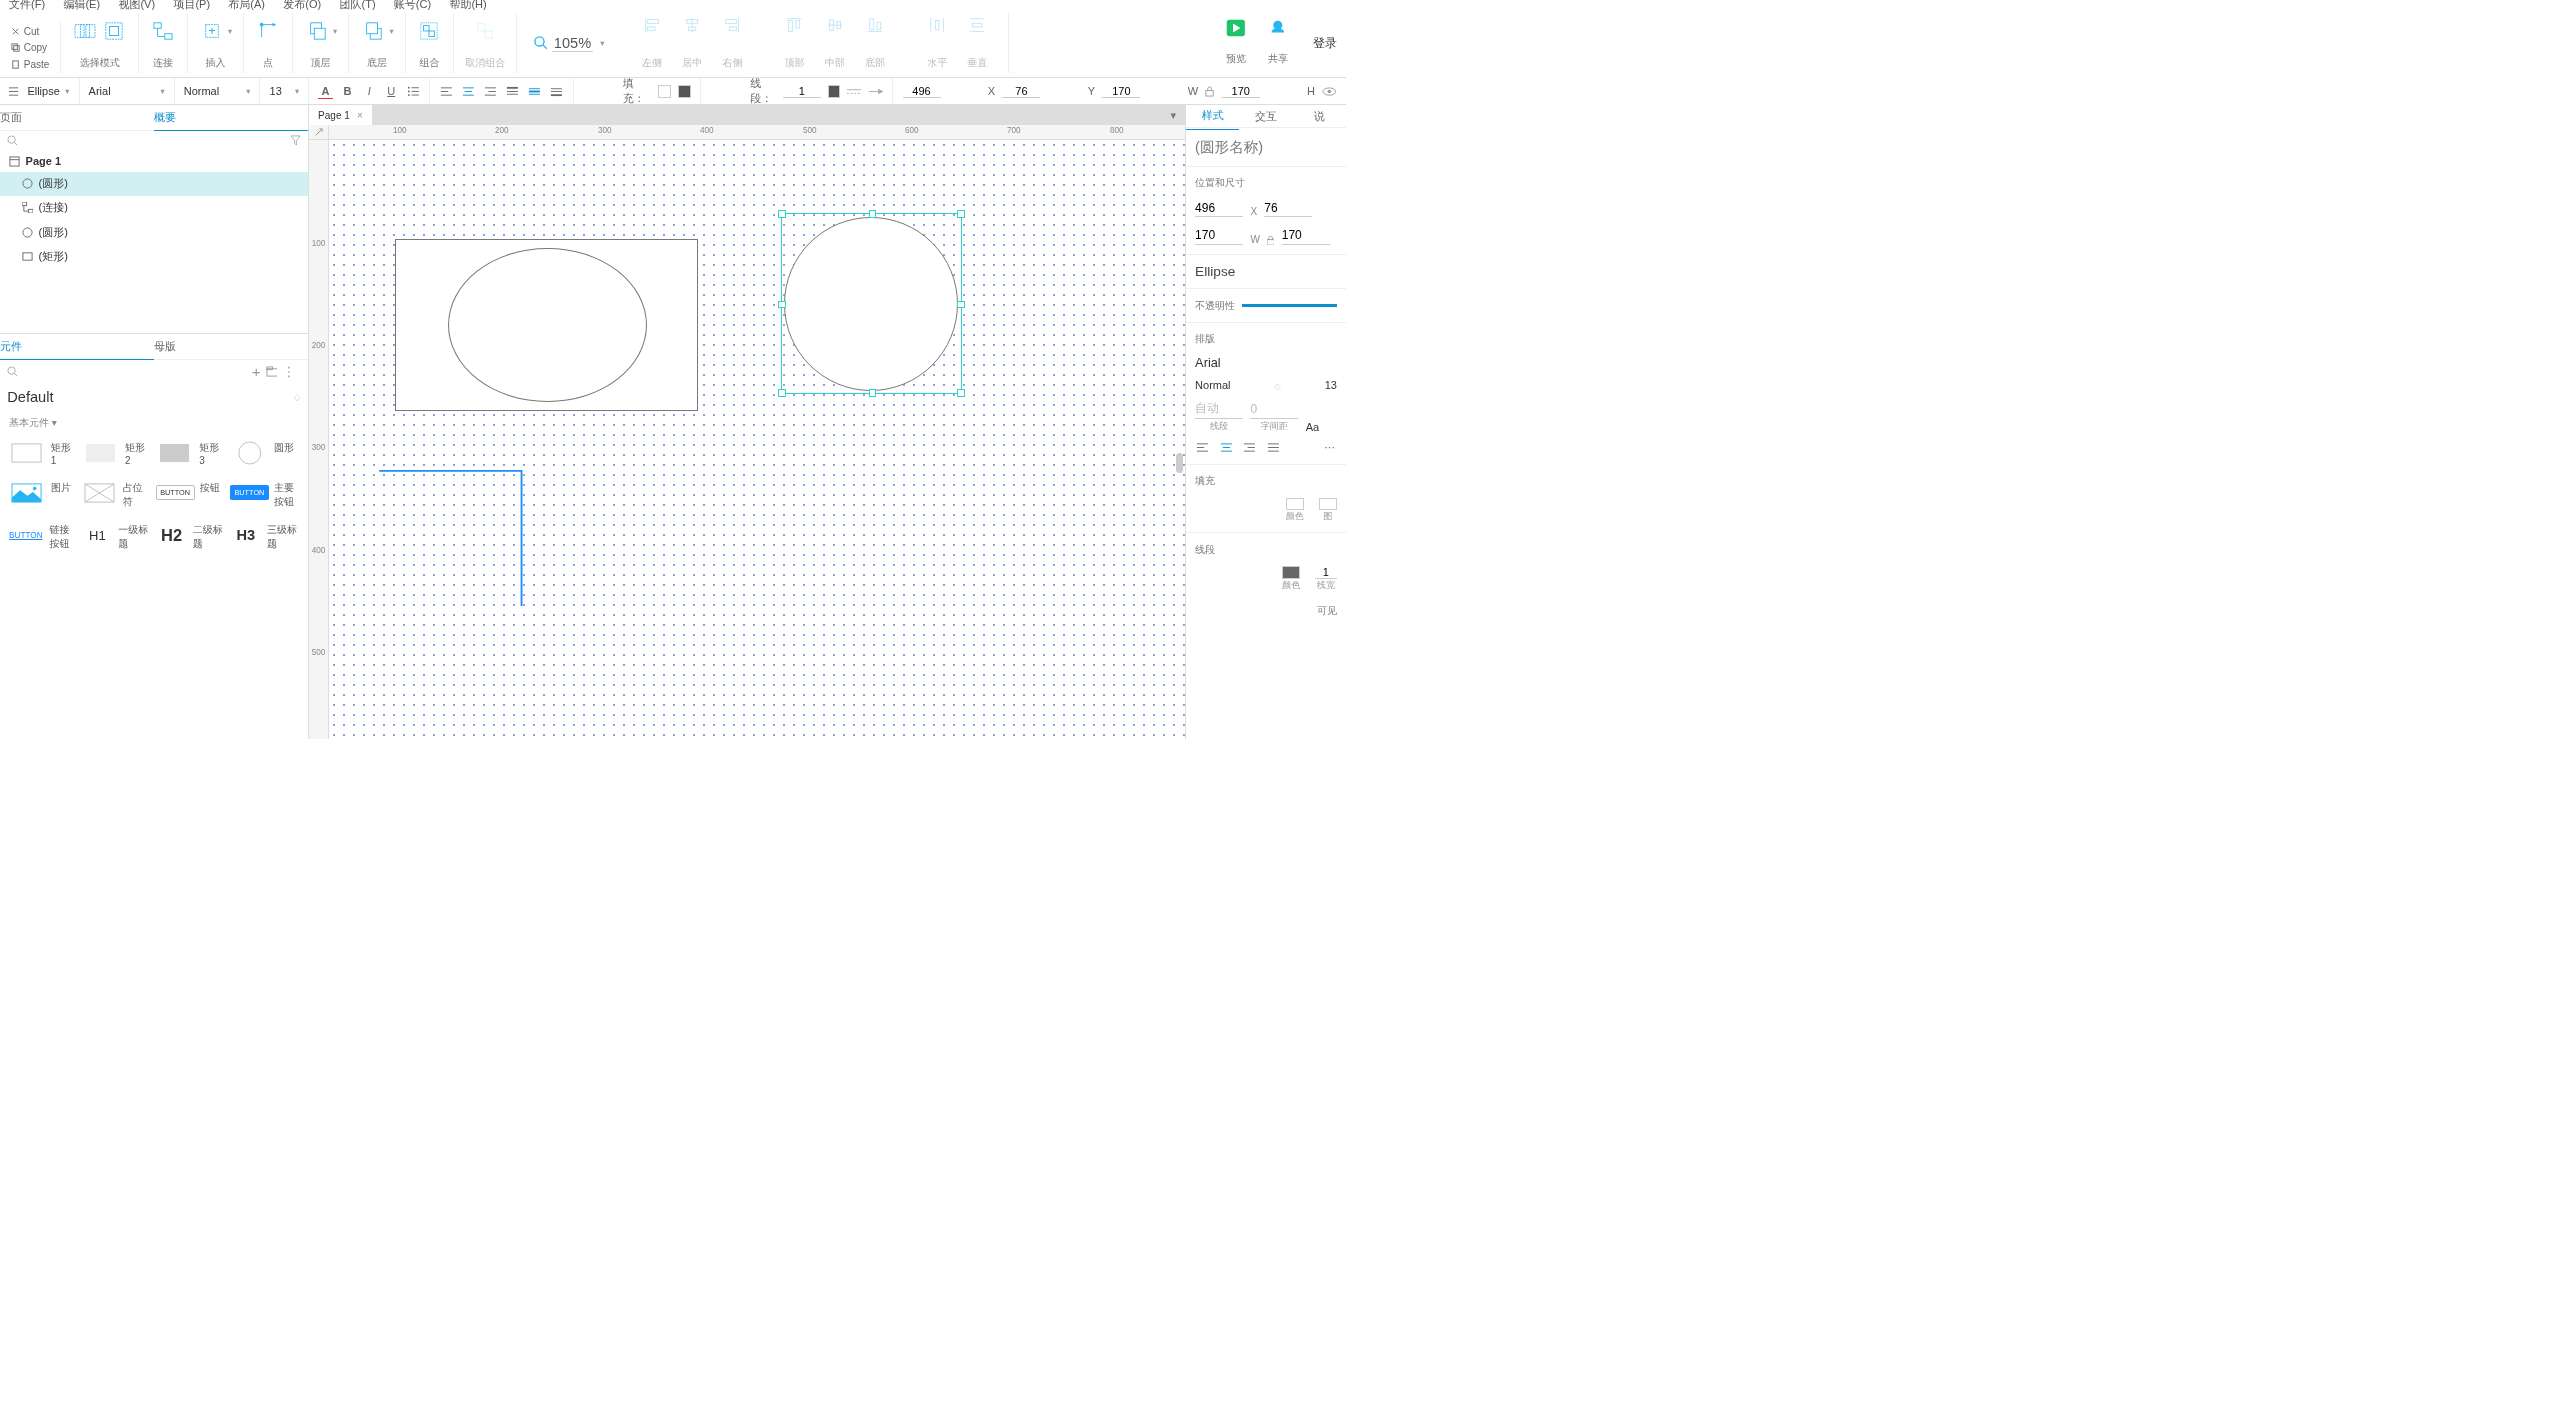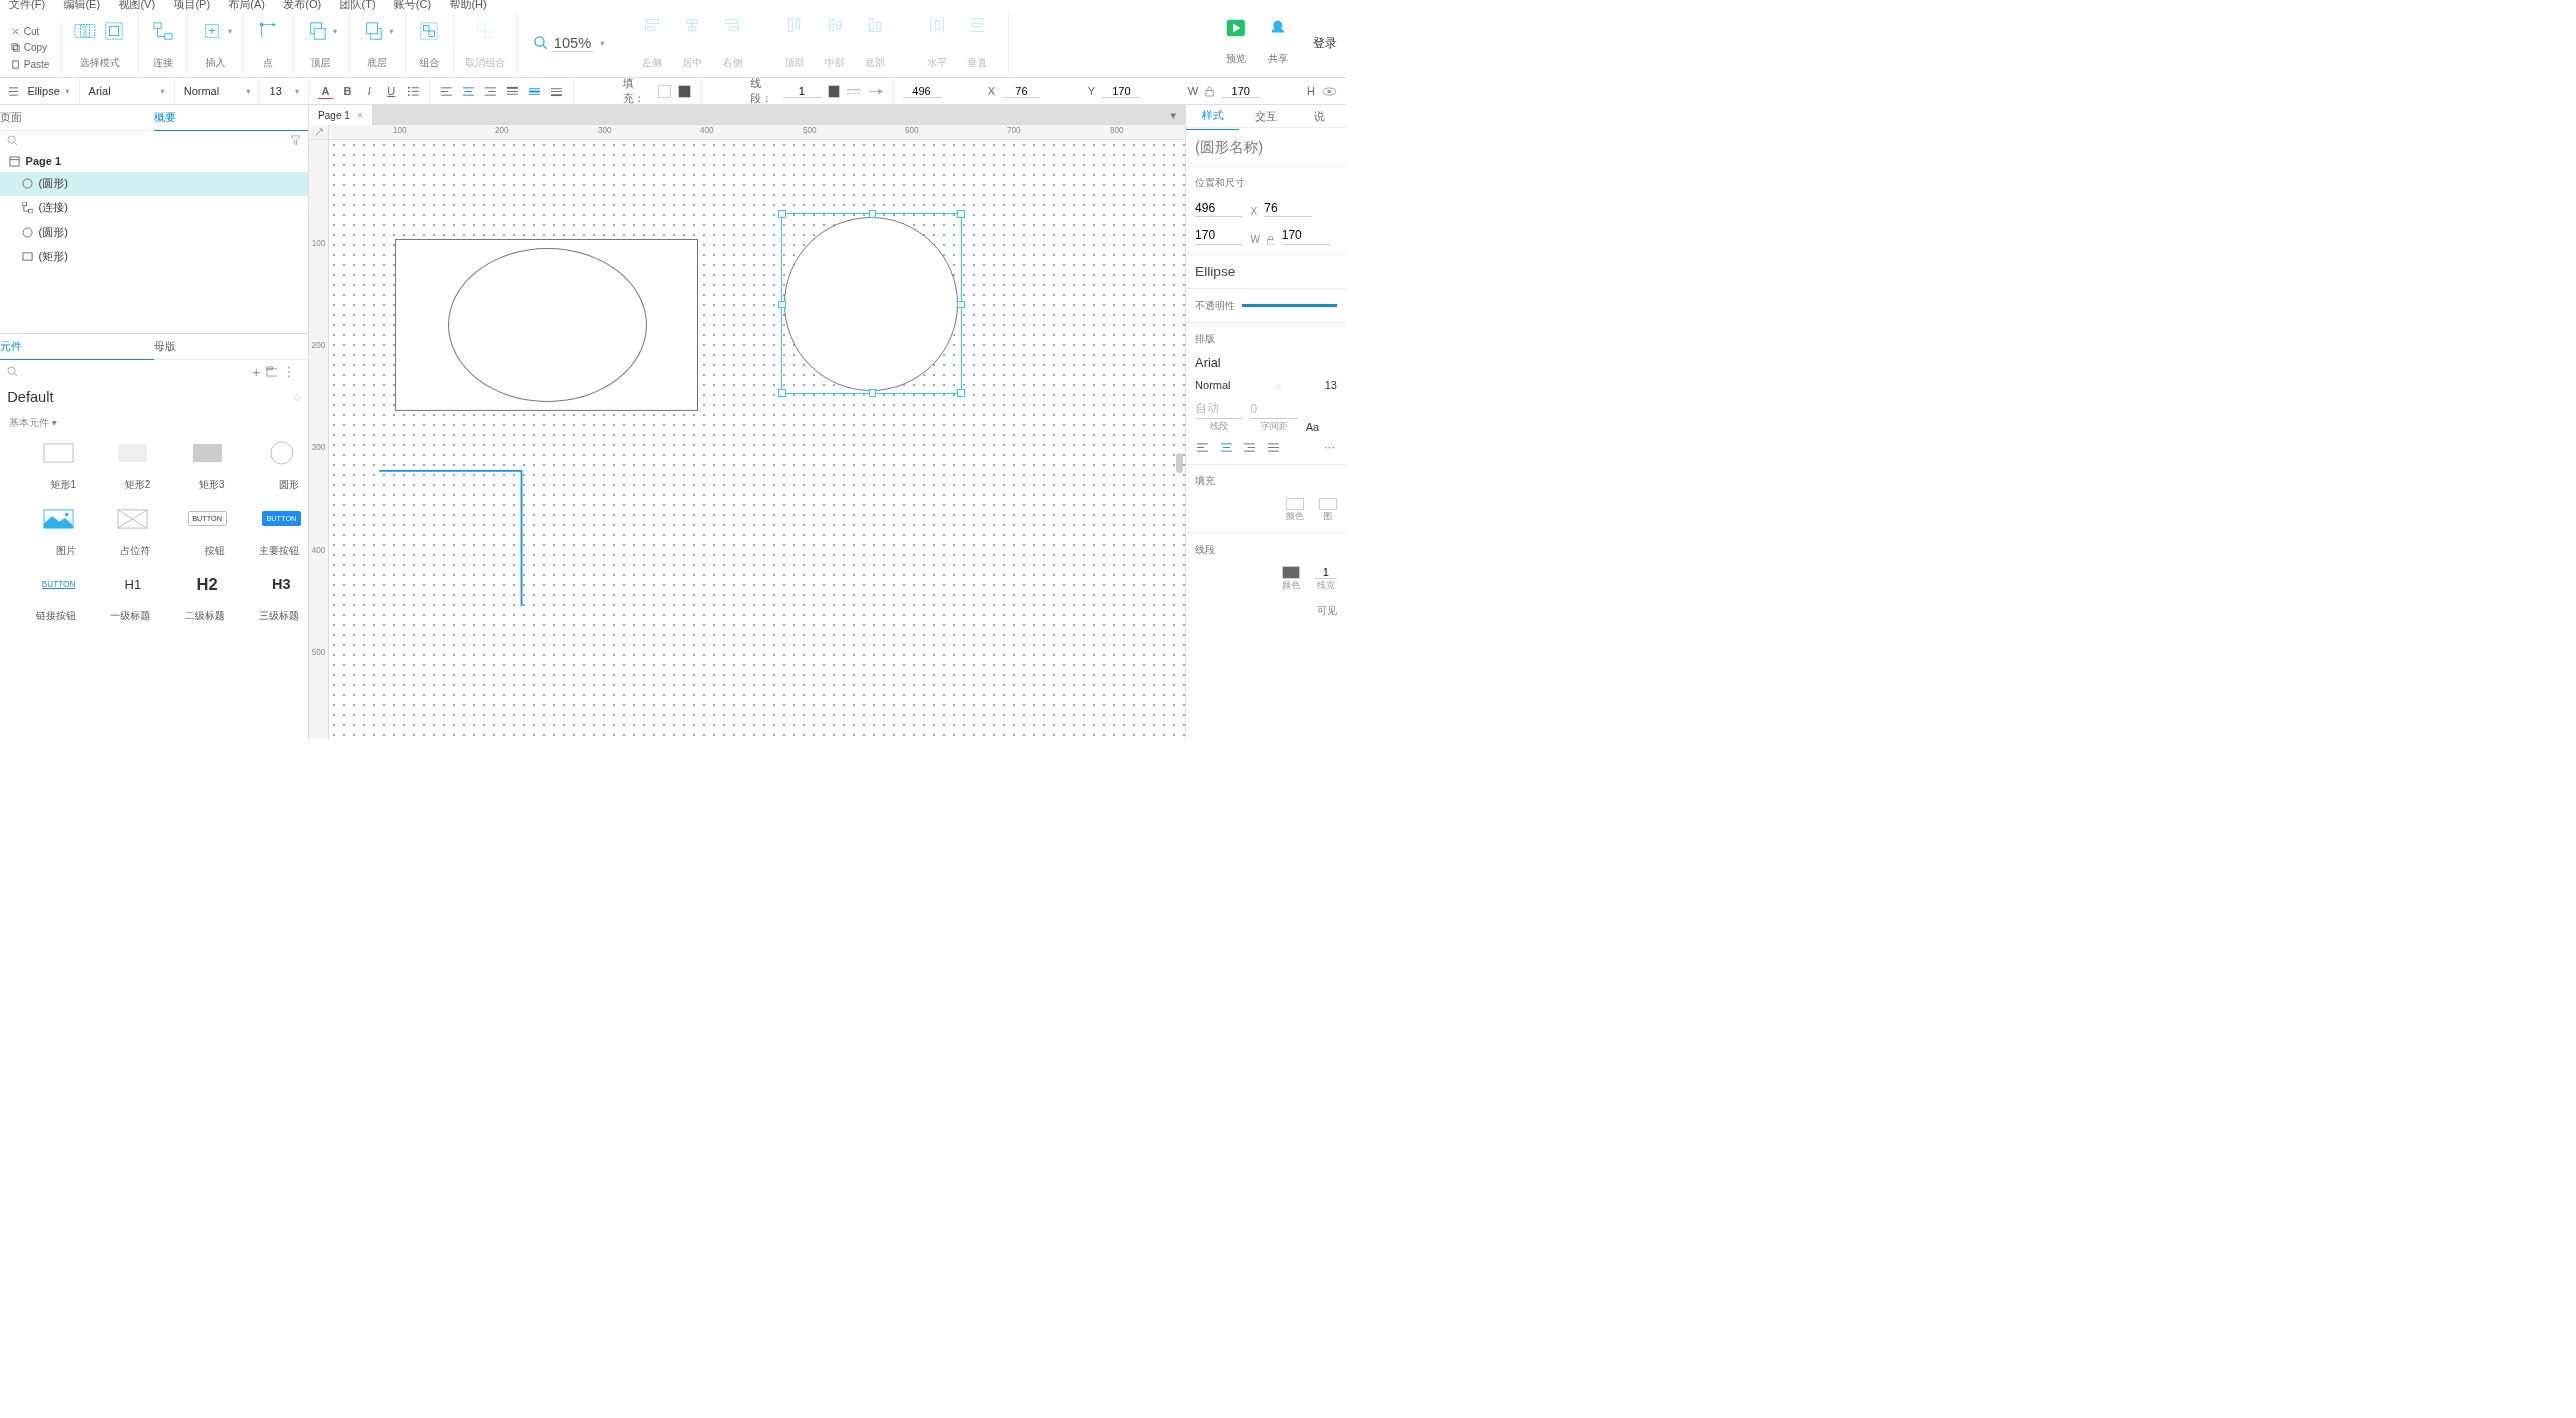--- a/index.html
+++ b/index.html
@@ -52,21 +52,21 @@
 .outline-row.page { font-weight: bold; }
 .outline-row.indent { padding-left: 22px; }
 .outline-row.selected { background: #d2f0f4; }
 .outline-icon { width: 11px; height: 11px; color: #666; }
 
 .lp-lower { border-top: 0.9px solid #ddd; }
 .lib-header { display: flex; align-items: center; padding: 5.5px 7.3px; gap: 9.1px; }
 .lib-name { font-size: 14.6px; color: #333; flex: 1; }
 .lib-section-title { font-size: 10px; color: #888; padding: 5.5px 9.1px; }
 .widget-grid { display: grid; grid-template-columns: repeat(4, 1fr); gap: 3.7px; padding: 0 7.3px; }
-.widget { display: flex; flex-direction: column; align-items: flex-end; gap: 13px; padding: 5.5px 1.8px; }
+.widget { display: flex; flex-direction: row; align-items: flex-start; gap: 7px; padding: 5.5px 1.8px; }
 .widget-icon { width: 35px; height: 24px; display: flex; align-items: center; justify-content: center; }
 .widget-label { font-size: 10px; color: #555; }
 
 
 .canvas-area { flex: 1; position: relative; overflow: hidden; }
 .page-tabs { height: 20px; background: #ddd; display: flex; align-items: center; }
 .page-tab { background: #fff; height: 20px; display: flex; align-items: center; padding: 0 9.1px; gap: 7.3px; font-size: 10px; }
 .page-tab .close { color: #999; font-size: 10px; }
 .page-tab-caret { margin-left: auto; padding: 0 9.1px; color: #777; }
 .rulers { position: absolute; top: 20px; left: 0; right: 0; bottom: 0; background: #fff; }

